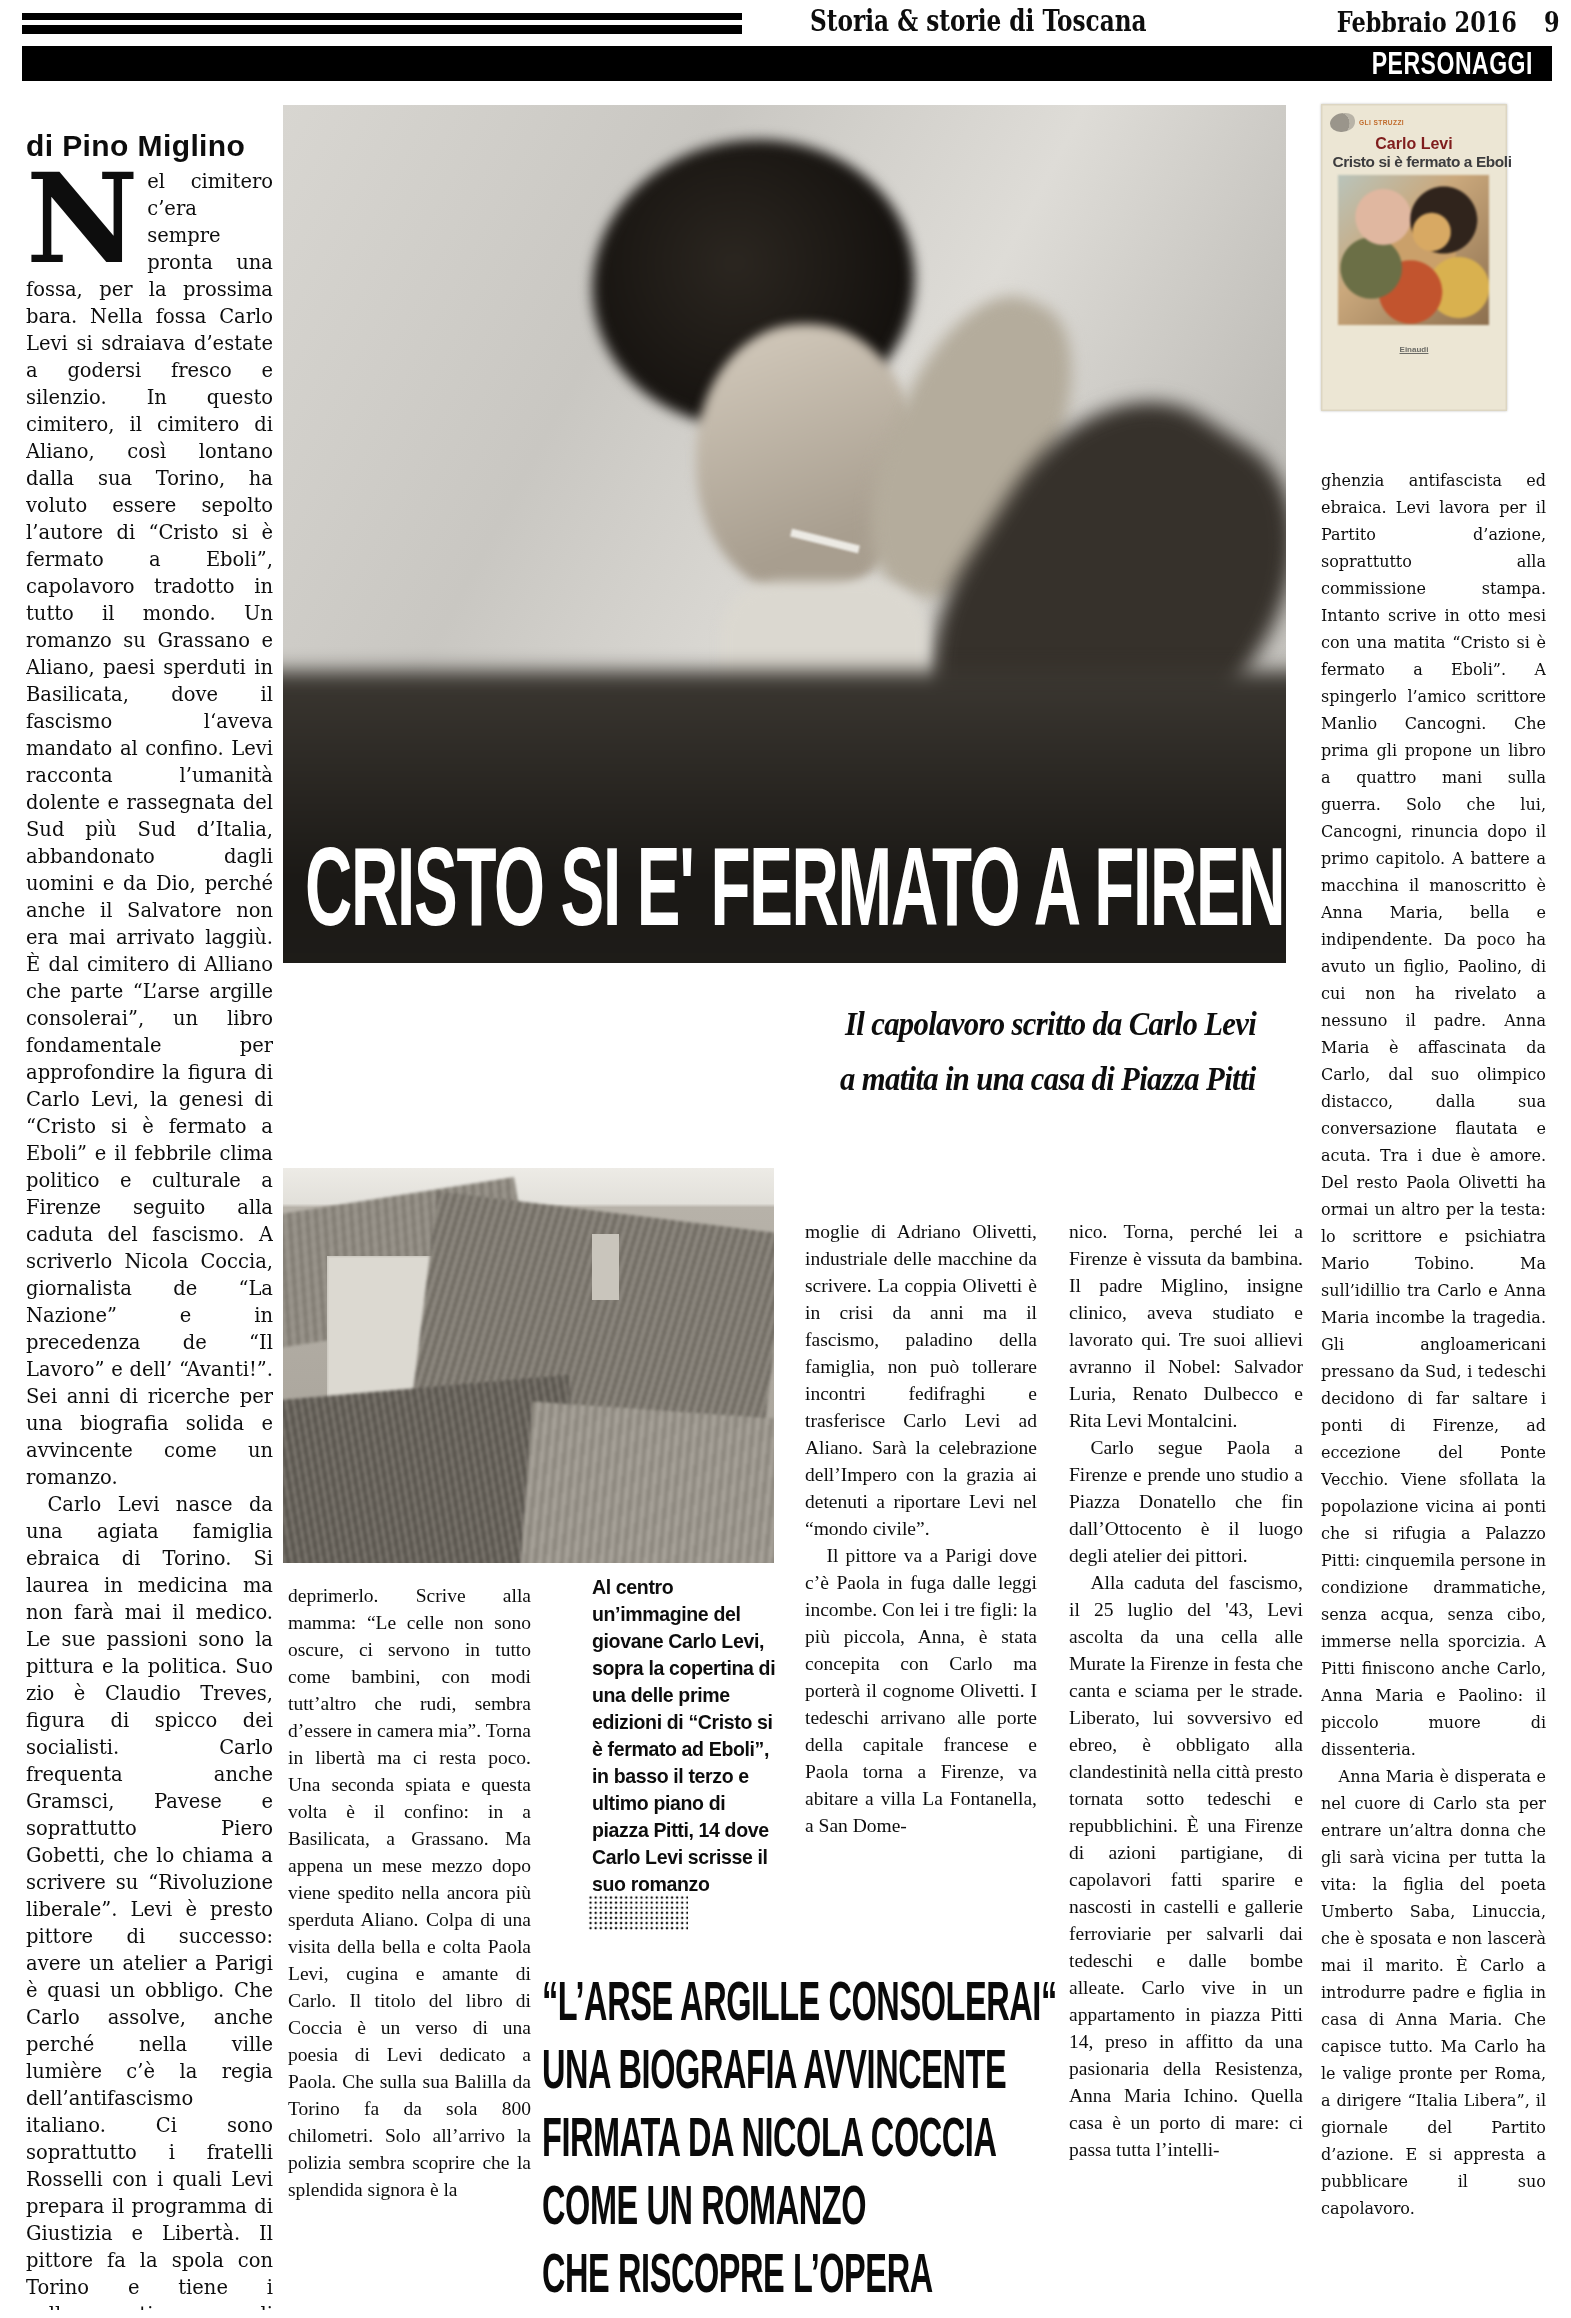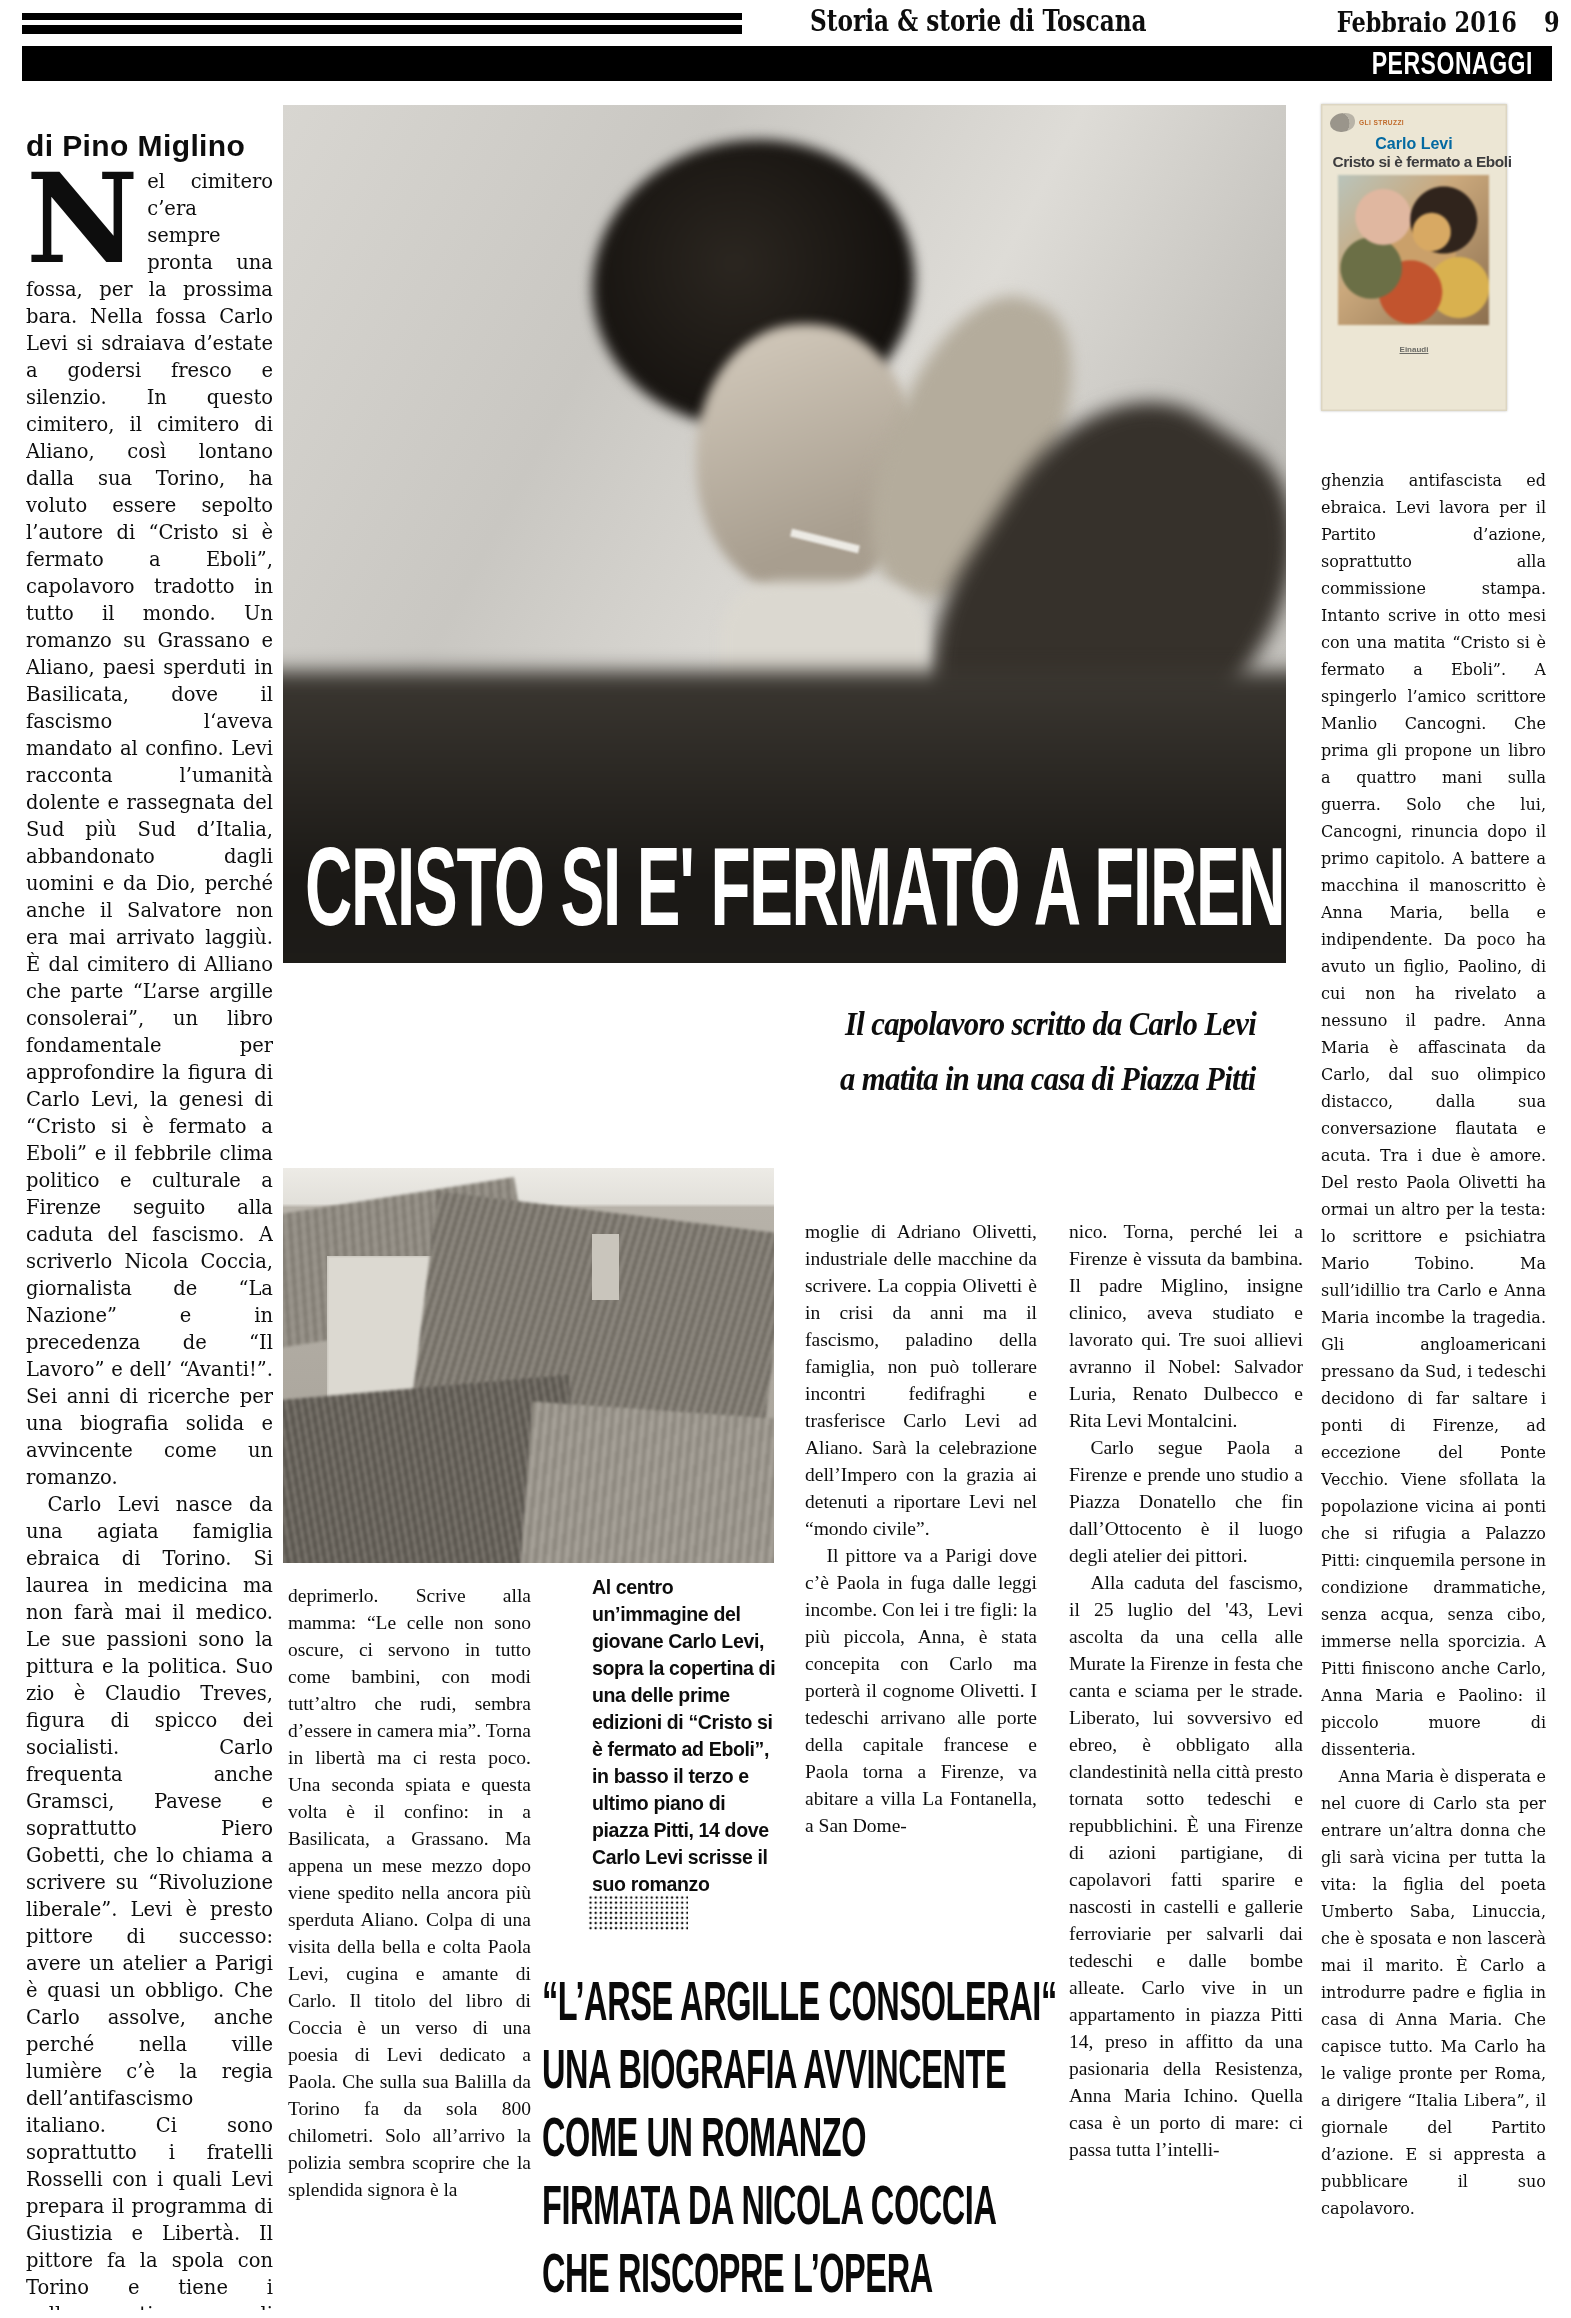--- a/index.html
+++ b/index.html
@@ -102,21 +102,21 @@
            transform:scaleX(.58);transform-origin:left center;}
 
   
   .cover{left:1321px;top:104px;width:186px;height:307px;background:#ece6d4;
          box-shadow:inset 0 0 0 1.5px #ddd6c2, 0 0 2.2px rgba(0,0,0,.25);}
   .cover-logo{position:absolute;left:8.8px;top:8.8px;width:25px;height:19px;border-radius:60% 40% 55% 45%;
          background:radial-gradient(circle at 35% 55%,#9a958b 55%,#b8b3a7 56%);filter:blur(0.4px);}
   .cover-series{position:absolute;left:38px;top:14.7px;font-family:"Liberation Sans",sans-serif;
          font-size:6.6px;font-weight:bold;color:#c06a2a;letter-spacing:0.4px;}
   .cover-author{position:absolute;left:0;top:31px;width:100%;text-align:center;
-         font-family:"Liberation Sans",sans-serif;font-weight:bold;font-size:16px;color:#0369a1;}
+         font-family:"Liberation Sans",sans-serif;font-weight:bold;font-size:16px;color:#7f1d1d;}
   .cover-title{position:absolute;left:8px;top:49px;width:100%;text-align:center;
          font-family:"Liberation Sans",sans-serif;font-weight:bold;font-size:15.4px;color:#3c3c3e;
          letter-spacing:-0.4px;}
   .cover-art{position:absolute;left:17px;top:71px;width:151px;height:150px;overflow:hidden;
          background:
            radial-gradient(circle at 62% 38%,#d8a963 0 14%,transparent 15%),
            radial-gradient(circle at 70% 30%,#30241c 0 22%,transparent 23%),
            radial-gradient(circle at 30% 28%,#e0b7a0 0 18%,transparent 19%),
            radial-gradient(circle at 22% 62%,#6b6f46 0 20%,transparent 21%),
            radial-gradient(circle at 48% 78%,#c2542e 0 22%,transparent 23%),
@@ -179,22 +179,22 @@
     <p>deprimerlo. Scrive alla mamma: “Le celle non sono oscure, ci servono in tutto come bambini, con modi tutt’altro che rudi, sembra d’essere in camera mia”. Torna in libertà ma ci resta poco. Una seconda spiata e questa volta è il confino: in a Basilicata, a Grassano. Ma appena un mese mezzo dopo viene spedito nella ancora più sperduta Aliano. Colpa di una visita della bella e colta Paola Levi, cugina e amante di Carlo. Il titolo del libro di Coccia è un verso di una poesia di Levi dedicato a Paola. Che sulla sua Balilla da Torino fa da sola 800 chilometri. Solo all’arrivo la polizia sembra scoprire che la splendida signora è la</p>
   </div>
 
   <div class="abs caption">Al centro un’immagine del giovane Carlo Levi, sopra la copertina di una delle prime edizioni di “Cristo si è fermato ad Eboli”, in basso il terzo e ultimo piano di piazza Pitti, 14 dove Carlo Levi scrisse il suo romanzo</div>
 
   <div class="abs halftone"></div>
 
   <div class="abs pullquote">
     <div class="pq-line"><span>“L’ARSE ARGILLE CONSOLERAI“</span></div>
     <div class="pq-line"><span>UNA BIOGRAFIA AVVINCENTE</span></div>
+    <div class="pq-line"><span>FIRMATA DA NICOLA COCCIA</span></div>
     <div class="pq-line"><span>COME UN ROMANZO</span></div>
-    <div class="pq-line"><span>FIRMATA DA NICOLA COCCIA</span></div>
     <div class="pq-line"><span>CHE RISCOPRE L’OPERA</span></div>
     <div class="pq-line"><span>DELL’INTELLETTUALE ANTIFASCISTA</span></div>
   </div>
 
   <div id="col4" class="col">
     <p>moglie di Adriano Olivetti, industriale delle macchine da scrivere. La coppia Olivetti è in crisi da anni ma il fascismo, paladino della famiglia, non può tollerare incontri fedifraghi e trasferisce Carlo Levi ad Aliano. Sarà la celebrazione dell’Impero con la grazia ai detenuti a riportare Levi nel “mondo civile”.</p>
     <p class="indent">Il pittore va a Parigi dove c’è Paola in fuga dalle leggi incombe. Con lei i tre figli: la più piccola, Anna, è stata concepita con Carlo ma porterà il cognome Olivetti. I tedeschi arrivano alle porte della capitale francese e Paola torna a Firenze, va abitare a villa La Fontanella, a San Dome-</p>
   </div>
 
   <div id="col5" class="col">

